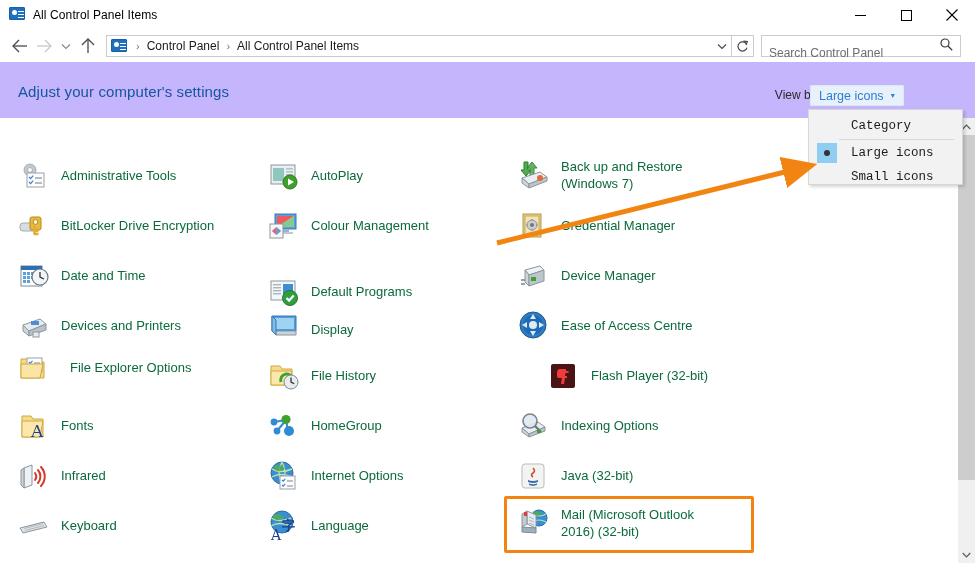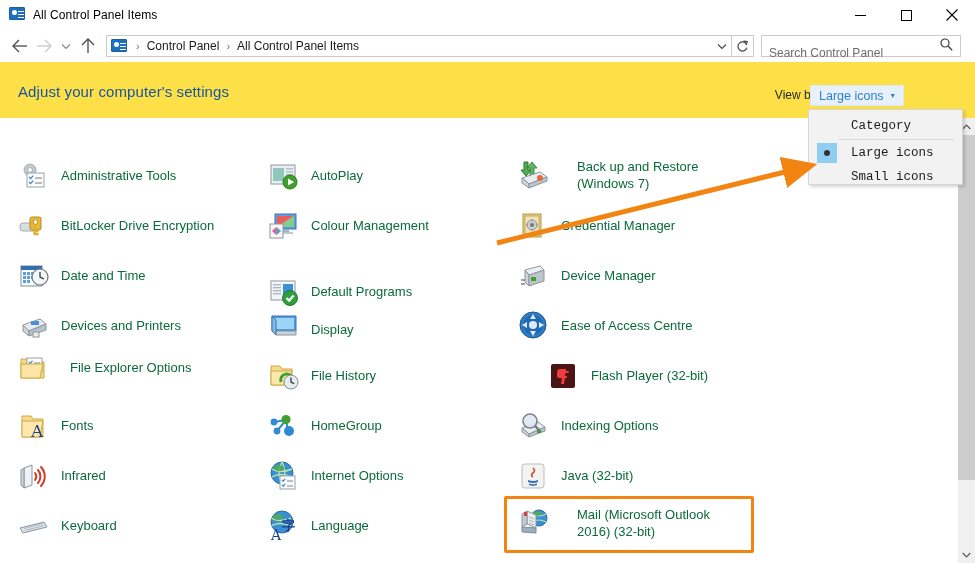--- a/index.html
+++ b/index.html
@@ -73,21 +73,21 @@
     margin-left: 7px; margin-right: 9px; width: 200px; height: 22px;
     border: 1px solid #cccccc; background: #fff;
     display: flex; align-items: center; flex: none;
   }
   .search-ph { font-size: 12px; color: #6d6d6d; padding-left: 7px; margin-top: 13px; }
   .search-icon { margin-left: auto; margin-right: 7px; color: #3a3a3a; }
 
   
   .headerstrip {
     position: absolute; left: 0; top: 62px; width: 975px; height: 56px;
-    background: #fde047;
+    background: #c4b5fd;
   }
   .page-title {
     position: absolute; left: 18px; top: 21px;
     font-size: 15px; color: #17559d; letter-spacing: .1px;
   }
   .viewby-label {
     position: absolute; right: 155px; top: 26px;
     font-size: 12px; color: #2a2a2a;
   }
   .viewby-btn {
@@ -109,21 +109,21 @@
     background: #ffffff; overflow: hidden;
   }
   .item {
     position: absolute; display: flex; align-items: flex-start; gap: 11px;
   }
   .item .ic { width: 32px; height: 32px; flex: none; position: relative; }
   .item .lbl {
     font-size: 13px; color: #0b6a3c; line-height: 17px;
     padding-top: 7px; white-space: pre-line;
   }
-  .item.two .lbl { padding-top: 0px; margin-left: 16px; }
+  .item.two .lbl { padding-top: 0px; }
 
   
   .scrollbar {
     position: absolute; right: 0; top: 118px; width: 17px; height: 445px;
     background: #f0f0f0;
   }
   .sb-up, .sb-down {
     position: absolute; left: 0; width: 17px; height: 17px;
     display: flex; align-items: center; justify-content: center;
     color: #606060; font-size: 8px; background: #f0f0f0;

